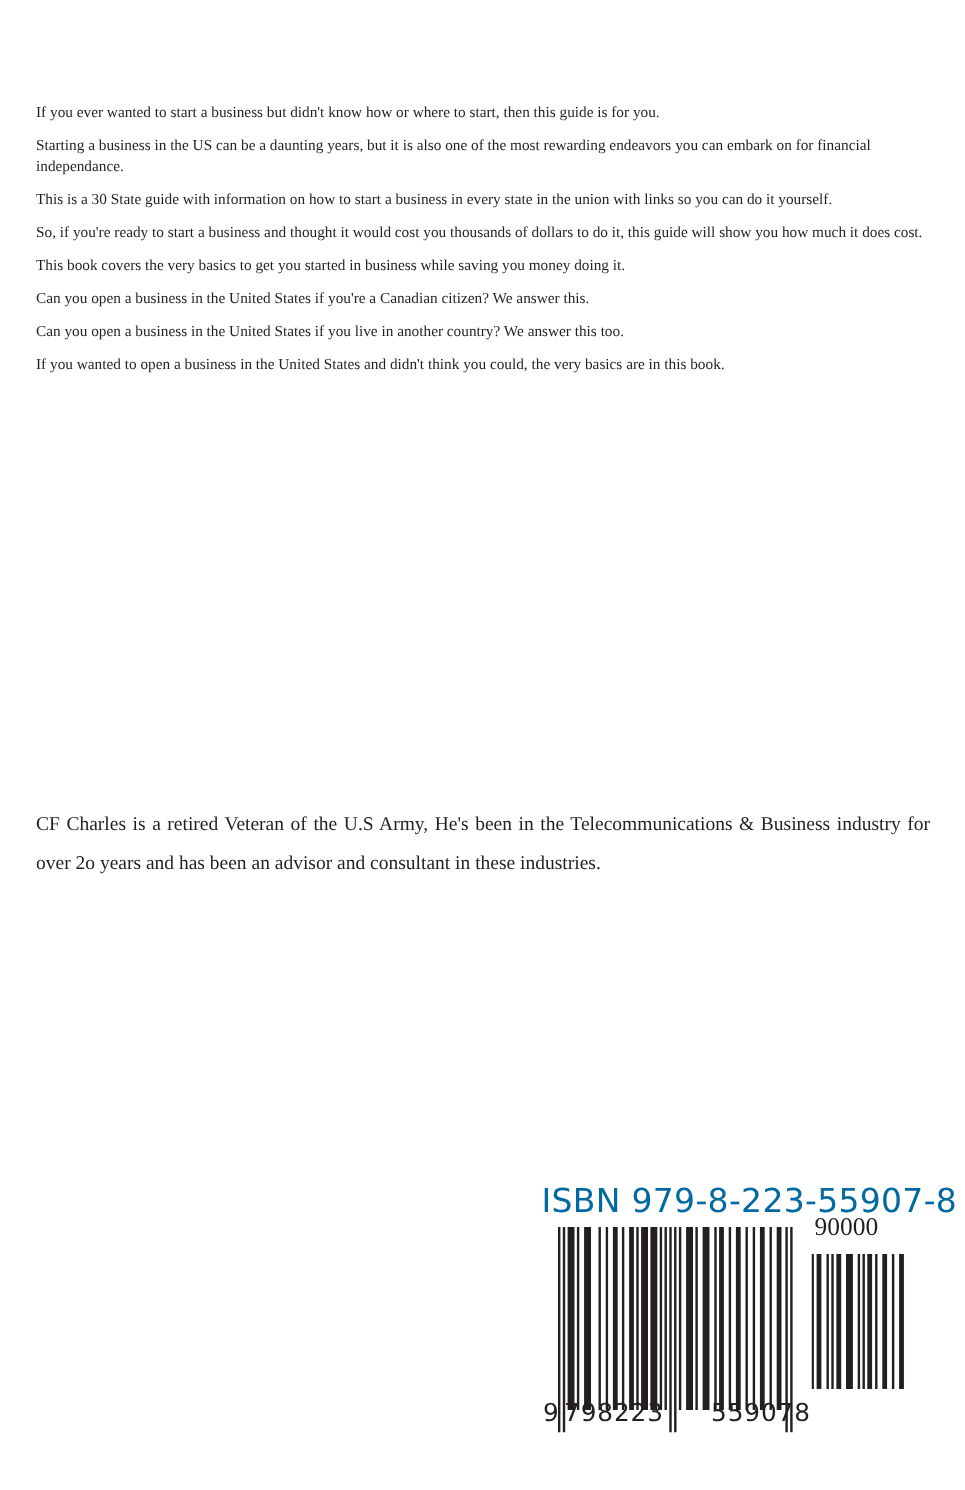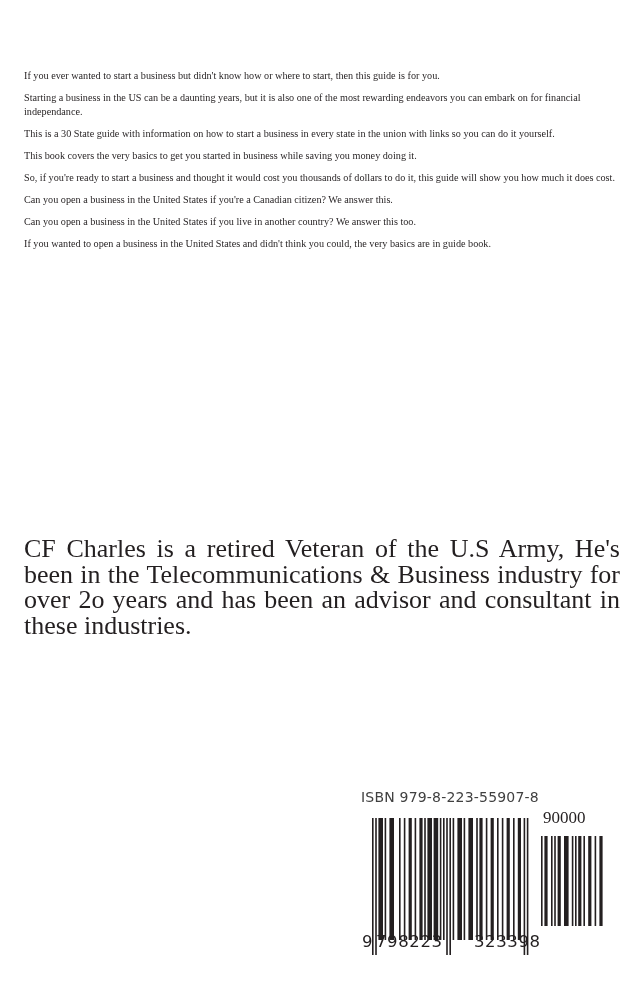--- a/index.html
+++ b/index.html
@@ -1,38 +1,38 @@
 <!DOCTYPE html>
 <html><head>
 <meta charset="utf-8">
 <style>
   html, body { margin: 0; padding: 0; background: #ffffff; }
   body { width: 643px; height: 993px; position: relative; overflow: hidden; color: #231f20; }
   .blurb { position: absolute; left: 24px; top: 44px; width: 596px; font-family: "Liberation Serif", "DejaVu Serif", serif; font-size: 10.2px; line-height: 13.5px; margin-top: 25px; }
   .blurb p { margin: 0 0 8.6px 0; }
-  .bio { position: absolute; left: 24px; top: 536px; width: 596px; font-family: "Liberation Serif", "DejaVu Serif", serif; font-size: 26px; line-height: 25.5px; text-align: justify; text-align-last: left; }
-  .isbn-label { position: absolute; left: 361px; top: 789px; font-family: "DejaVu Sans", sans-serif; font-size: 14px; letter-spacing: 0.2px; white-space: nowrap; color: #404040; }
+  .bio { position: absolute; left: 24px; top: 536px; width: 596px; font-family: "Liberation Serif", "DejaVu Serif", serif; font-size: 13px; line-height: 25.5px; text-align: justify; text-align-last: left; }
+  .isbn-label { position: absolute; left: 361px; top: 789px; font-family: "DejaVu Sans", sans-serif; font-size: 22px; letter-spacing: 0.2px; white-space: nowrap; color: #0369a1; }
   .barcode-main { position: absolute; left: 372px; top: 818px; width: 157px; height: 137px; }
   .barcode-addon { position: absolute; left: 530px; top: 808px; width: 75px; height: 140px; }
   .barcode-digits { position: absolute; left: 362px; top: 932px; font-family: "DejaVu Sans", sans-serif; font-size: 16.5px; white-space: nowrap; background: transparent; }
   .addon-digits { position: absolute; left: 543px; top: 808px; font-family: Liberation Serif, serif; font-size: 17px; white-space: nowrap; }
   svg { display: block; }
 </style>
 </head>
 <body>
 
 <div class="blurb">
   <p>If you ever wanted to start a business but didn't know how or where to start, then this guide is for you.</p>
   <p>Starting a business in the US can be a daunting years, but it is also one of the most rewarding endeavors you can embark on for financial independance.</p>
   <p>This is a 30 State guide with information on how to start a business in every state in the union with links so you can do it yourself.</p>
+  <p>So, if you're ready to start a business and thought it would cost you thousands of dollars to do it, this guide will show you how much it does cost.</p>
   <p>This book covers the very basics to get you started in business while saving you money doing it.</p>
-  <p>So, if you're ready to start a business and thought it would cost you thousands of dollars to do it, this guide will show you how much it does cost.</p>
   <p>Can you open a business in the United States if you're a Canadian citizen? We answer this.</p>
   <p>Can you open a business in the United States if you live in another country? We answer this too.</p>
-  <p>If you wanted to open a business in the United States and didn't think you could, the very basics are in guide book.</p>
+  <p>If you wanted to open a business in the United States and didn't think you could, the very basics are in this book.</p>
 </div>
 
 <div class="bio">CF Charles is a retired Veteran of the U.S Army, He's been in the Telecommunications &amp; Business industry for over 2o years and has been an advisor and consultant in these industries.</div>
 
 <div class="isbn-label">ISBN 979-8-223-55907-8</div>
 
 <div class="barcode-main">
   <svg width="157" height="137" viewBox="0 0 157 137">
     <g fill="#231f20">
 
@@ -70,21 +70,21 @@
       <rect x="141" y="0" width="1.6" height="122"></rect>
       <rect x="145.8" y="0" width="3.2" height="122"></rect>
 
       <rect x="151.6" y="0" width="1.6" height="137"></rect>
       <rect x="154.8" y="0" width="1.6" height="137"></rect>
     </g>
   </svg>
 </div>
 
 <div class="barcode-digits">
-  <span style="display:inline-block;width:14px;">9</span><span style="display:inline-block;width:92px;letter-spacing:0.6px;">798223</span><span style="display:inline-block;margin-left:6px;letter-spacing:0.6px;">323398</span>
+  <span style="display:inline-block;width:14px;">9</span><span style="display:inline-block;width:92px;letter-spacing:0.6px;">798223</span><span style="display:inline-block;margin-left:6px;letter-spacing:0.6px;">559078</span>
 </div>
 
 <div class="addon-digits">90000</div>
 
 <div class="barcode-addon" style="top:836px;left:541px;width:62px;height:90px;">
   <svg width="62" height="90" viewBox="0 0 62 90">
     <g fill="#231f20">
       <rect x="0" y="0" width="1.6" height="90"></rect>
       <rect x="3.4" y="0" width="3.2" height="90"></rect>
       <rect x="10" y="0" width="1.6" height="90"></rect>

